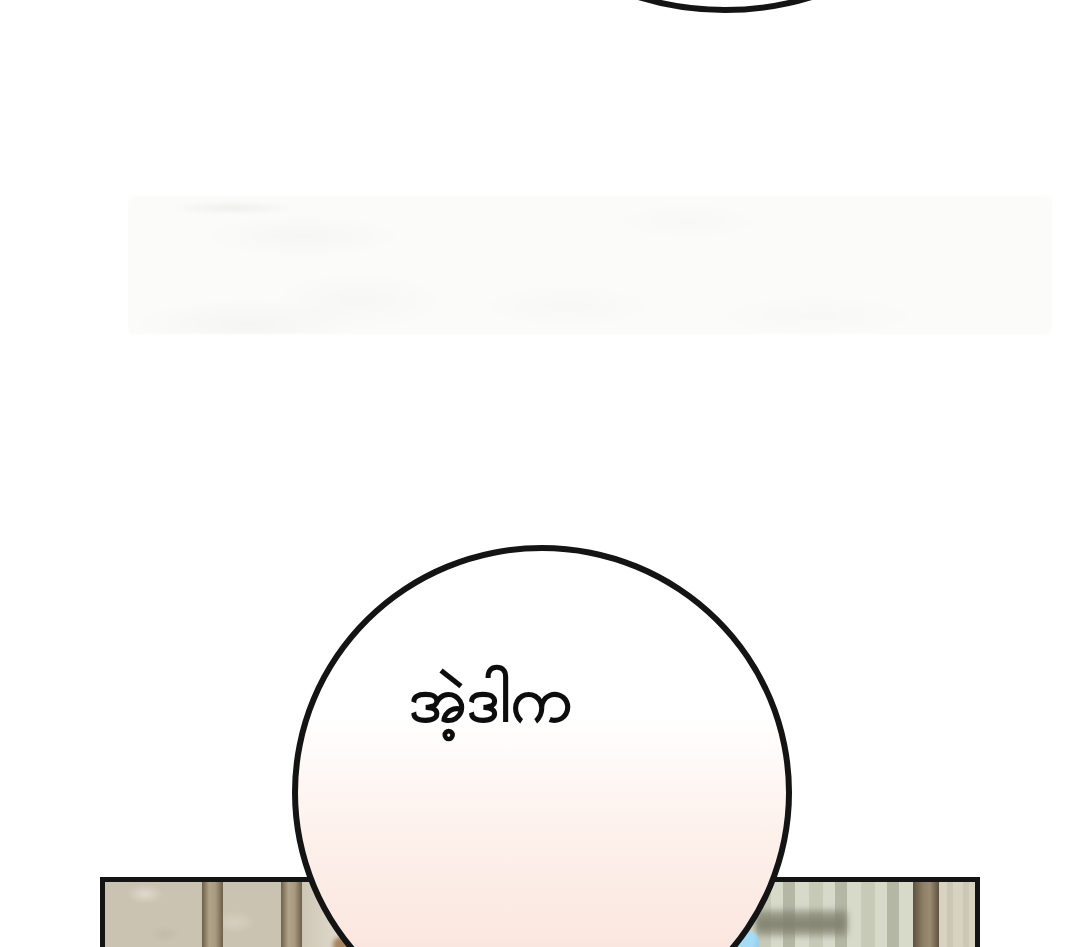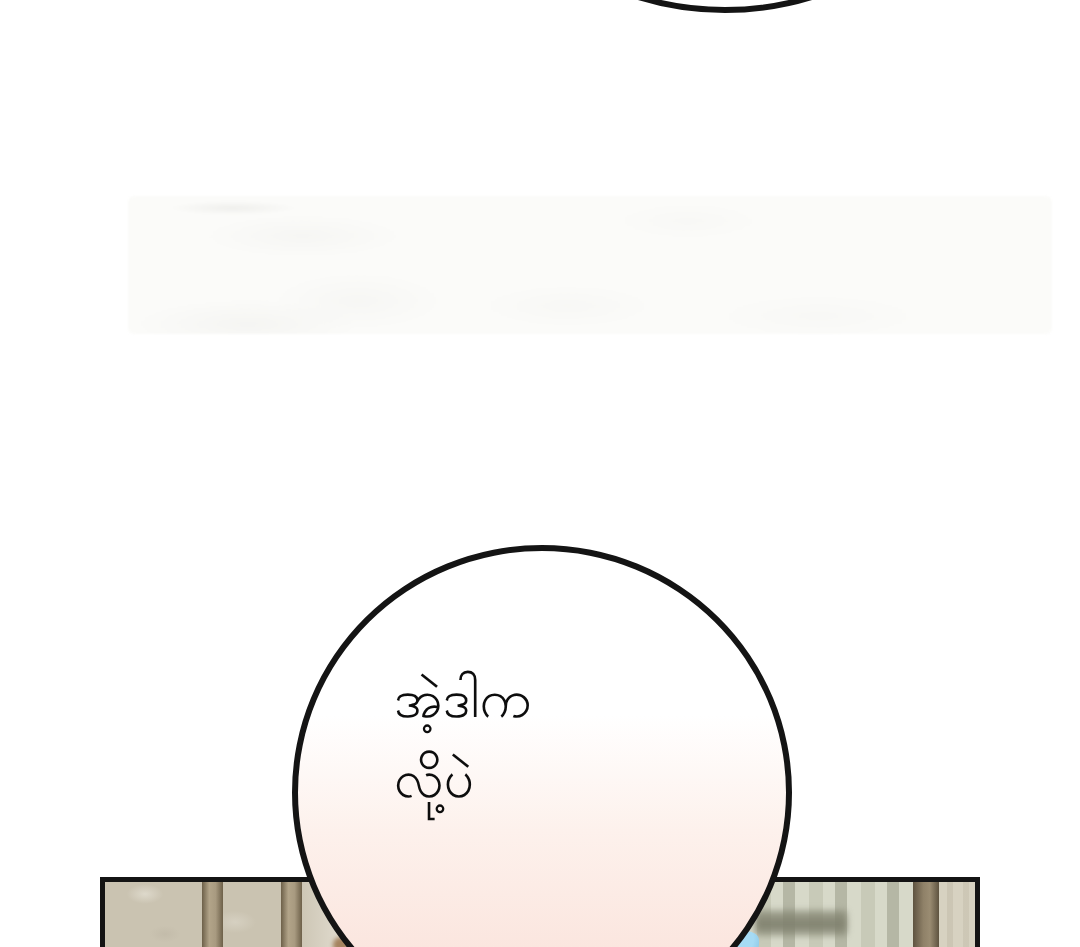--- a/index.html
+++ b/index.html
@@ -104,23 +104,23 @@
     border:6px solid var(--ink,#141414);
     background:linear-gradient(180deg,
       var(--bubble-fill-top,#ffffff) 0%,
       var(--bubble-fill-top,#ffffff) 34%,
       var(--bubble-fill-mid,#fdf1ec) 58%,
       var(--bubble-fill-bottom,#fbe6df) 82%,
       var(--bubble-fill-bottom,#fbe6df) 100%);
     z-index:2;
   }
   .bubble-text{
-    position:absolute;left:96px;top:108px;width:330px;
+    position:absolute;left:111px;top:108px;width:330px;
     color:var(--text,#0d0d0d);
-    font-size:53px;line-height:80px;font-weight:400;
+    font-size:63px;line-height:80px;font-weight:700;
     text-align:left;white-space:nowrap;
   }
   .bubble-line{display:block;}
 </style>
 </head>
 <body>
 
 <div class="ghost-panel"></div>
 
 <div class="scene-panel">
@@ -134,15 +134,14 @@
   <div class="right-pillar"></div>
   <div class="right-wall"></div>
   <div class="blue-object"></div>
 </div>
 
 <div class="top-bubble"></div>
 
 <div class="speech-bubble">
   <div class="bubble-text">
     <span class="bubble-line">အဲ့ဒါက</span>
-    <span class="bubble-line">လို့ပဲ</span>
   </div>
 </div>
 
 </body></html>

